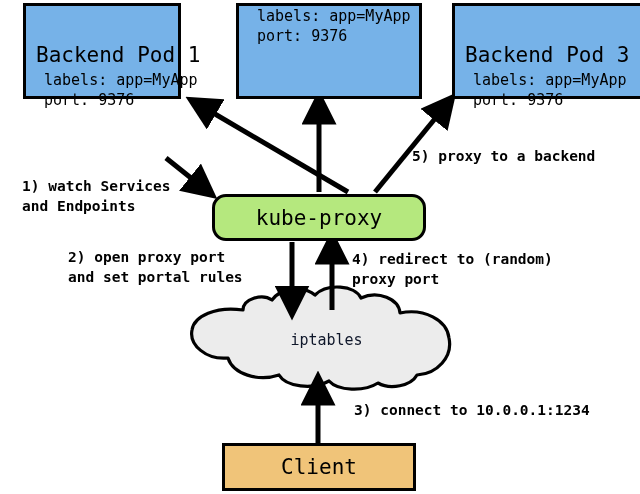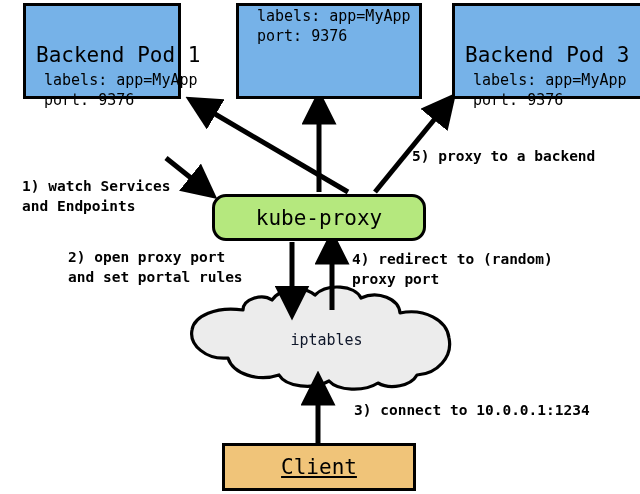--- a/index.html
+++ b/index.html
@@ -32,21 +32,20 @@
   .kubeproxy{
     left:212px;top:194px;width:214px;height:47px;background:#b5e87e;
     display:flex;align-items:center;justify-content:center;
     font-size:21px;
     border-radius:14px;
   }
   .client{
     left:222px;top:443px;width:194px;height:48px;background:#f0c479;
     display:flex;align-items:center;justify-content:center;
     font-size:21px;
-    text-decoration:underline;
   }
 
   .cloud-label{
     position:absolute;left:193px;top:331px;width:267px;
     text-align:center;font-size:15px;color:#0f172a;
   }
 
   .ann{
     position:absolute;font-weight:bold;font-size:14.5px;line-height:20px;
     white-space:pre;letter-spacing:0px;

